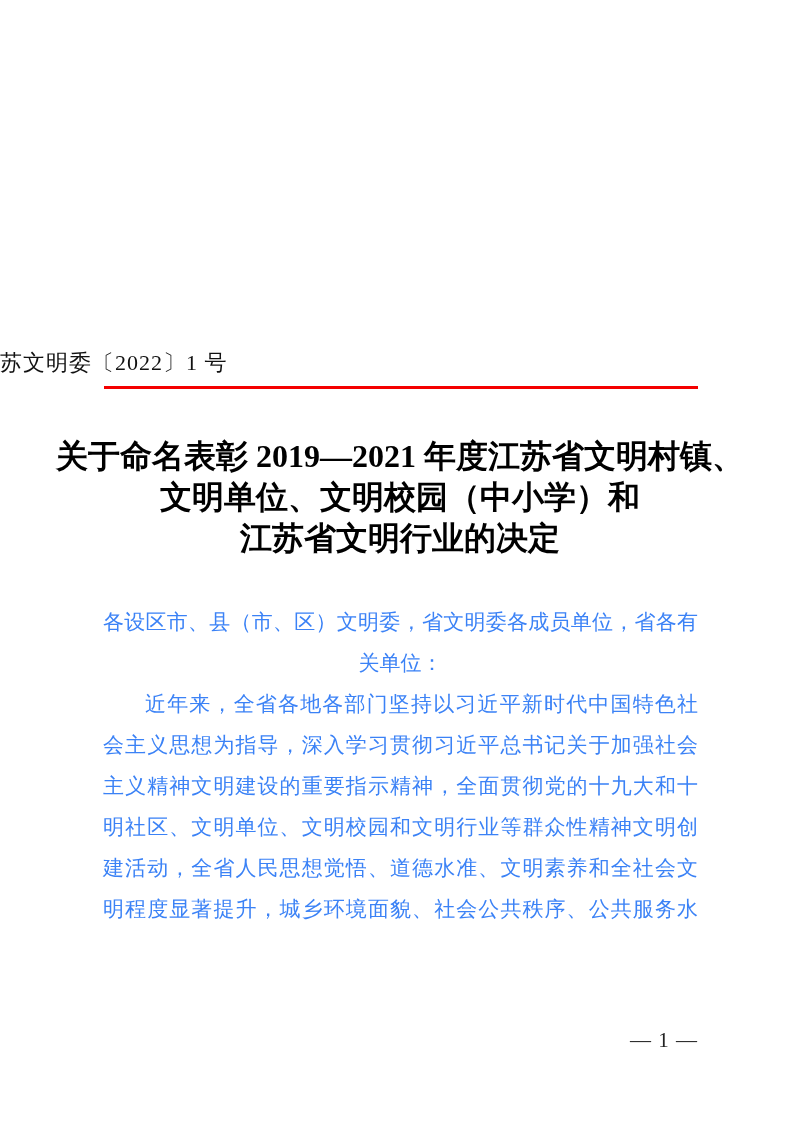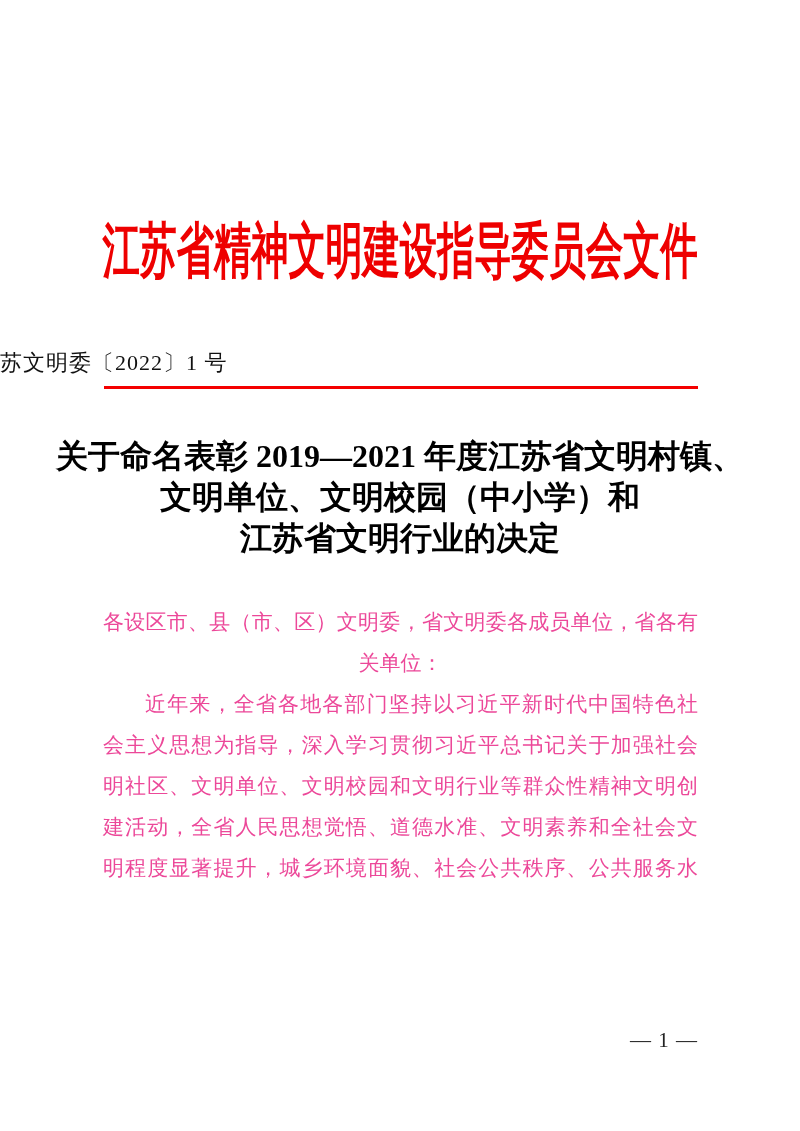--- a/index.html
+++ b/index.html
@@ -75,21 +75,21 @@
   }
 
   
   .doc-body {
     position: absolute;
     top: 602px;
     left: 103px;
     width: 595px;
     font-size: 21px;
     line-height: 41px;
-    color: #ec4899;
+    color: #3b82f6;
   }
   .body-line {
     height: 41px;
     white-space: nowrap;
     text-align: center;
   }
   .body-line.just {
     white-space: normal;
     text-align: justify;
     text-align-last: justify;
@@ -107,39 +107,37 @@
     line-height: 24px;
     color: #222;
     letter-spacing: 1px;
   }
 </style>
 </head>
 <body>
 
 <div class="page">
 
-  <div class="red-header">
-    <span class="red-header-inner">江苏省精神文明建设指导委员会文件</span>
-  </div>
 
   <div class="doc-number">苏文明委〔2022〕1 号</div>
 
   <div class="red-rule"></div>
 
   <div class="doc-title">
     <div>关于命名表彰 2019—2021 年度江苏省文明村镇、</div>
     <div>文明单位、文明校园（中小学）和</div>
     <div>江苏省文明行业的决定</div>
   </div>
 
   <div class="doc-body">
     <div class="body-line just">各设区市、县（市、区）文明委，省文明委各成员单位，省各有</div>
     <div class="body-line">关单位：</div>
     <div class="body-line just indent">近年来，全省各地各部门坚持以习近平新时代中国特色社</div>
     <div class="body-line just">会主义思想为指导，深入学习贯彻习近平总书记关于加强社会</div>
+    <div class="body-line just">主义精神文明建设的重要指示精神，全面贯彻党的十九大和十</div>
     <div class="body-line just">明社区、文明单位、文明校园和文明行业等群众性精神文明创</div>
     <div class="body-line just">建活动，全省人民思想觉悟、道德水准、文明素养和全社会文</div>
     <div class="body-line just">明程度显著提升，城乡环境面貌、社会公共秩序、公共服务水</div>
   </div>
 
   <div class="page-number">— 1 —</div>
 
 </div>
 
 </body></html>

